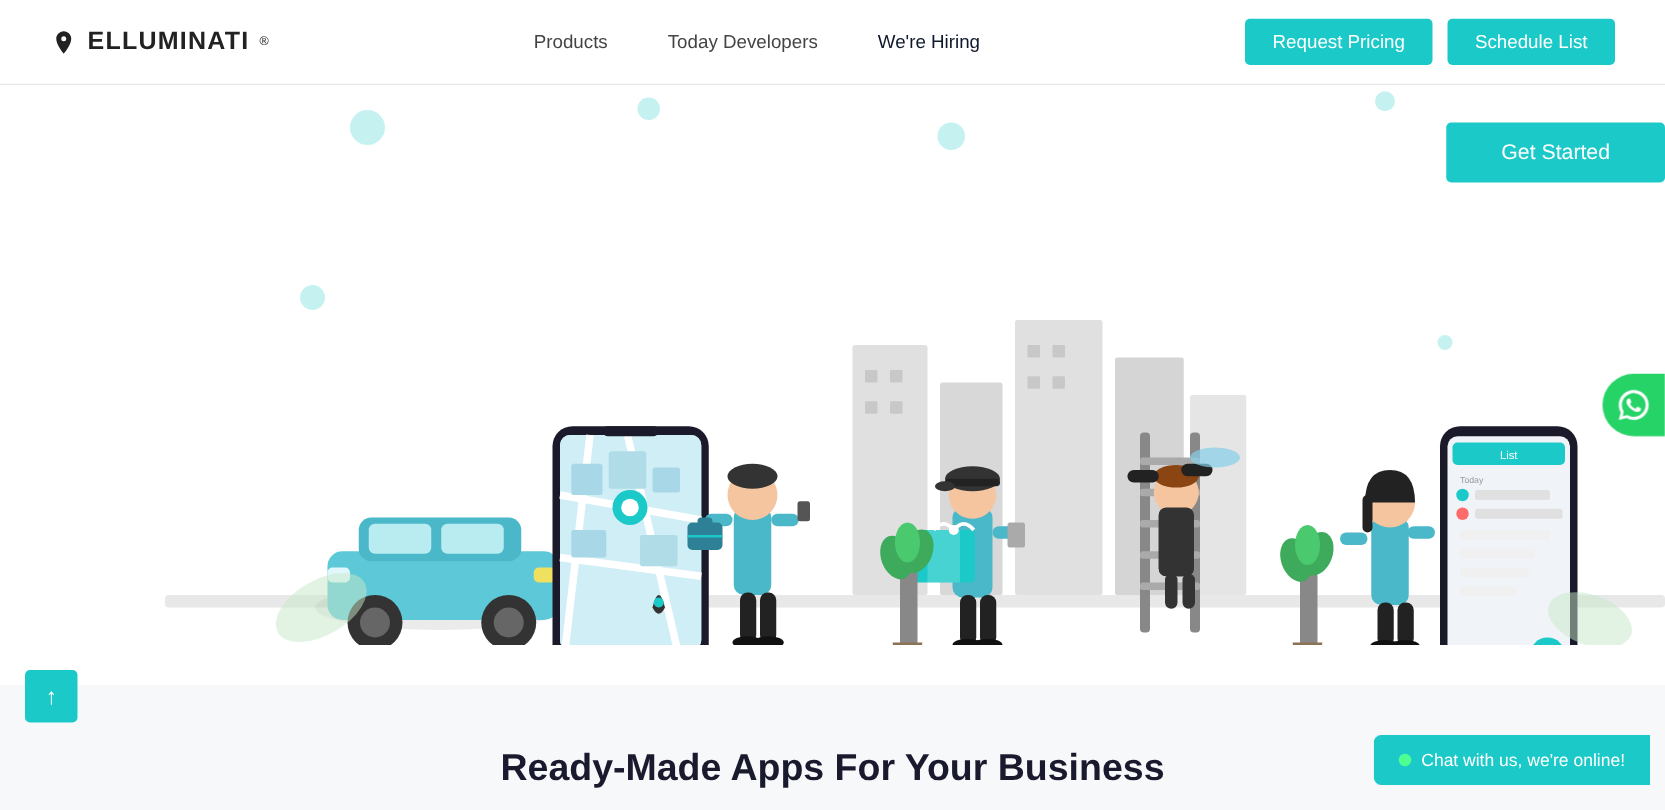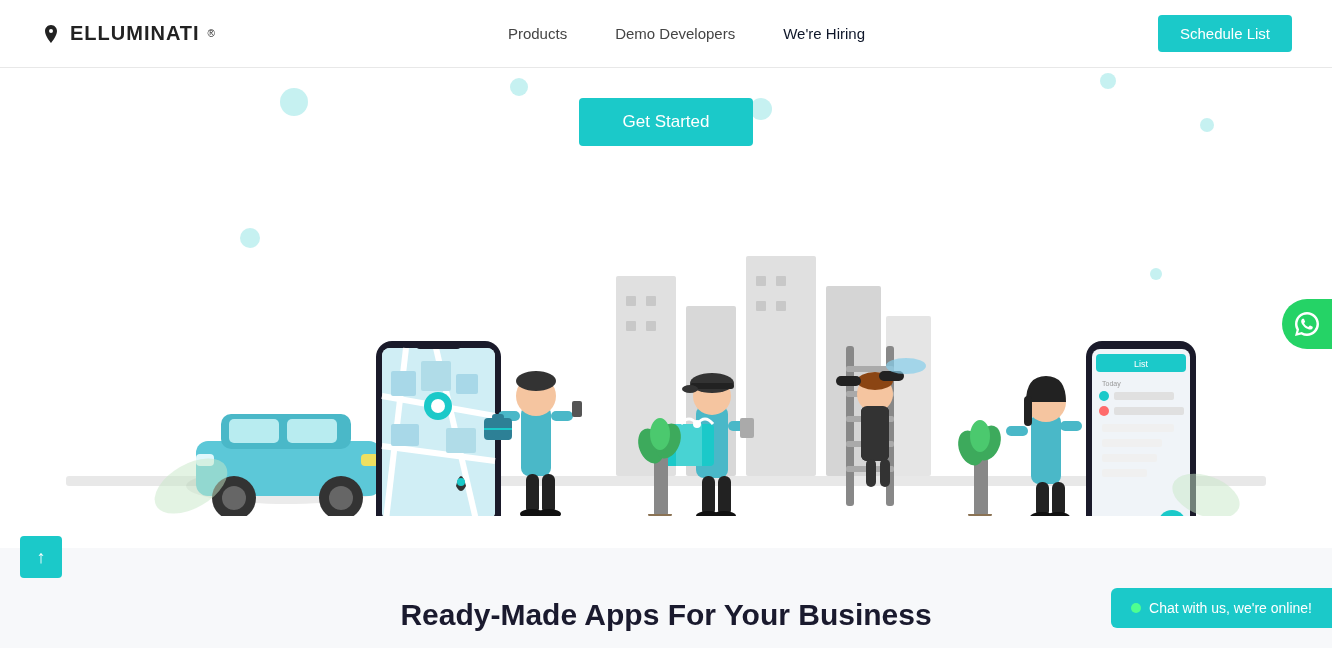--- a/index.html
+++ b/index.html
@@ -77,21 +77,21 @@
       cursor: pointer;
       font-weight: 500;
     }
 
     
     .hero {
       position: relative;
       background: #fff;
       display: flex;
       flex-direction: column;
-      align-items: center;
+      align-items: flex-end;
       padding-top: 30px;
       min-height: 480px;
       overflow: hidden;
     }
     .btn-get-started {
       background: #1bc9c9;
       color: #fff;
       border: none;
       padding: 14px 44px;
       font-size: 17px;
@@ -177,21 +177,21 @@
       align-items: center;
       justify-content: center;
       cursor: pointer;
       z-index: 100;
     }
 
     
     .chat-widget {
       position: fixed;
       bottom: 20px;
-      right: 0;
+      right: 12px;
       background: #1bc9c9;
       color: #fff;
       padding: 12px 20px;
       border-radius: 6px 0 0 6px;
       font-size: 14px;
       cursor: pointer;
       z-index: 100;
       display: flex;
       align-items: center;
       gap: 8px;
@@ -211,25 +211,26 @@
   <div class="logo-area">
     <svg class="logo-icon" viewBox="0 0 22 22" fill="none">
       <path d="M11 2C7.5 2 5 5 5 8c0 5 6 12 6 12s6-7 6-12c0-3-2.5-6-6-6zm0 8a2 2 0 110-4 2 2 0 010 4z" fill="#222"></path>
     </svg>
     <span class="logo-text">ELLUMINATI</span>
       <span class="logo-reg">®</span>
   </div>
 
   <nav class="nav">
     <a class="nav-link">Products</a>
-    <a class="nav-link">Demo Developers</a>
+    <a class="nav-link">Today Developers</a>
     <a class="nav-link hiring">We're Hiring</a>
   </nav>
 
   <div class="nav-buttons">
+    <button class="btn-request">Request Pricing</button>
     <button class="btn-schedule">Schedule List</button>
   </div>
 </header>
 
 <section class="hero">
 
   <div class="bubble" style="width:28px;height:28px;top:20px;left:280px;"></div>
   <div class="bubble" style="width:18px;height:18px;top:10px;left:510px;"></div>
   <div class="bubble" style="width:22px;height:22px;top:30px;left:750px;"></div>
   <div class="bubble" style="width:16px;height:16px;top:5px;left:1100px;"></div>

